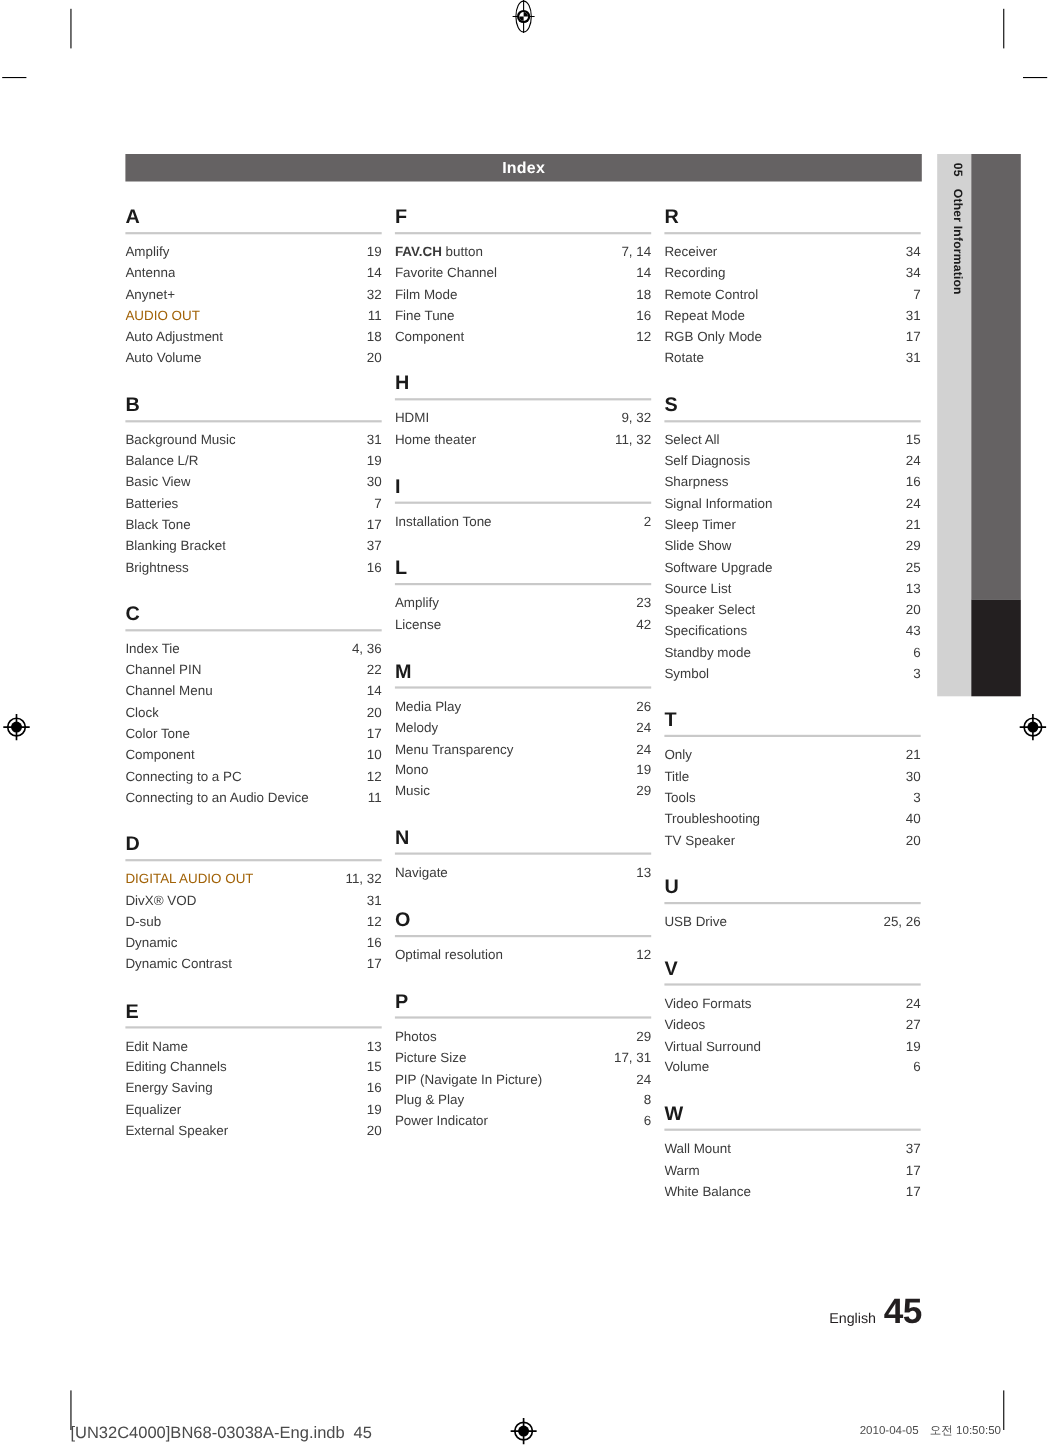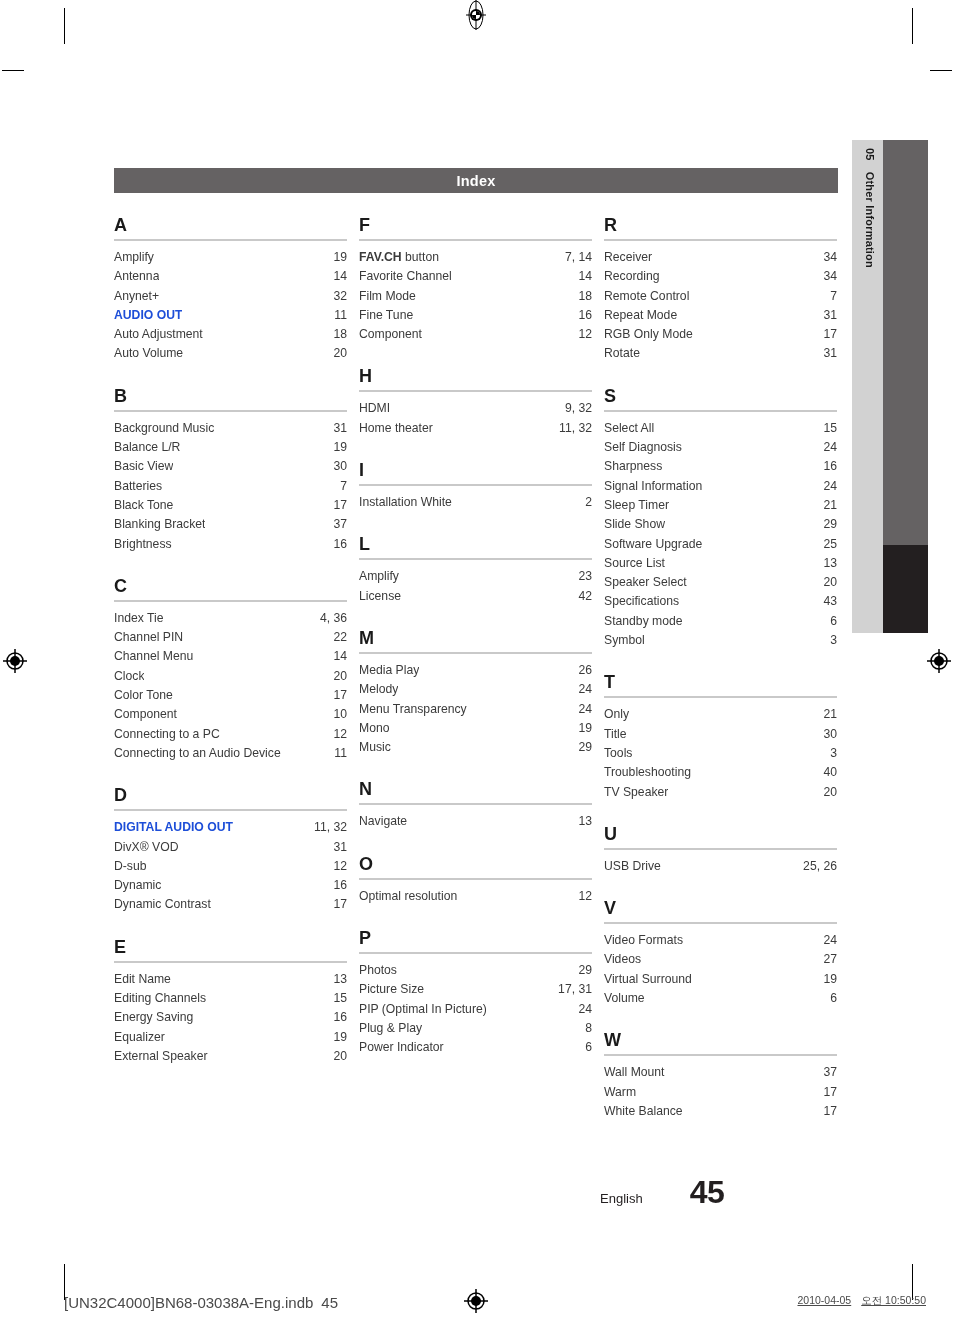--- a/index.html
+++ b/index.html
@@ -31,21 +31,20 @@
   .index-header {
     height: 25px;
     background: #656263;
     color: #ffffff;
     font-size: 14.5px;
     font-weight: bold;
     display: flex;
     align-items: center;
     justify-content: center;
     letter-spacing: 0.2px;
-    margin-top: 28px;
   }
 
   .columns {
     display: flex;
     gap: 0;
     margin-top: 22px;
   }
   .column {
     width: 233px;
     margin-right: 12px;
@@ -73,21 +72,21 @@
     display: flex;
     align-items: baseline;
     font-size: 12.2px;
     color: #3b3b3b;
     line-height: 19.3px;
     white-space: nowrap;
   }
   .entry .term { flex: 0 1 auto; overflow: hidden; }
   .entry .filler { flex: 1 1 auto; min-width: 4px; }
   .entry .pages { flex: 0 0 auto; text-align: right; }
-  .entry.bold .term { font-weight: bold; color: #1d4ed8; }
+  .entry.bold .term { font-weight: normal; color: #a16207; }
 
   
   .side-tab-light {
     position: absolute;
     left: 852px;
     top: 140px;
     width: 31px;
     height: 493px;
     background: #d2d2d2;
   }
@@ -125,22 +124,21 @@
 
   
   .page-number {
     position: absolute;
     left: 600px;
     top: 1174px;
     width: 238px;
     text-align: right;
     display: flex;
     align-items: baseline;
-    justify-content: flex-start;
-    gap: 40px;
+    justify-content: flex-end;
   }
   .page-number .lang {
     font-size: 13px;
     color: #231f20;
     margin-right: 7px;
   }
   .page-number .num {
     font-size: 32px;
     font-weight: bold;
     color: #231f20;
@@ -152,26 +150,25 @@
     position: absolute;
     left: 64px;
     top: 1294px;
     font-size: 15px;
     color: #4a4a4a;
     white-space: nowrap;
   }
   .footer-left .pg { margin-left: 8px; }
   .footer-right {
     position: absolute;
-    right: 28px;
+    right: 44px;
     top: 1294px;
     font-size: 10.5px;
     color: #4a4a4a;
     white-space: nowrap;
-    text-decoration: underline;
   }
   .footer-right .time { margin-left: 10px; }
 </style>
 </head>
 <body>
 
 <div class="crop-mark" style="left:64px;top:8px;width:1px;height:36px;"></div>
 <div class="crop-mark" style="left:2px;top:70px;width:22px;height:1px;"></div>
 <div class="crop-mark" style="left:912px;top:8px;width:1px;height:36px;"></div>
 <div class="crop-mark" style="left:930px;top:70px;width:22px;height:1px;"></div>
@@ -440,21 +437,21 @@
           <div class="entry">
             <span class="term">Home theater</span>
             <span class="filler"></span>
             <span class="pages">11, 32</span>
           </div>
         </div>
         <div class="letter-group">
           <div class="letter-heading">I</div>
           <div class="letter-rule"></div>
           <div class="entry">
-            <span class="term">Installation White</span>
+            <span class="term">Installation Tone</span>
             <span class="filler"></span>
             <span class="pages">2</span>
           </div>
         </div>
         <div class="letter-group">
           <div class="letter-heading">L</div>
           <div class="letter-rule"></div>
           <div class="entry">
             <span class="term">Amplify</span>
             <span class="filler"></span>
@@ -520,21 +517,21 @@
             <span class="term">Photos</span>
             <span class="filler"></span>
             <span class="pages">29</span>
           </div>
           <div class="entry">
             <span class="term">Picture Size</span>
             <span class="filler"></span>
             <span class="pages">17, 31</span>
           </div>
           <div class="entry">
-            <span class="term">PIP (Optimal In Picture)</span>
+            <span class="term">PIP (Navigate In Picture)</span>
             <span class="filler"></span>
             <span class="pages">24</span>
           </div>
           <div class="entry">
             <span class="term">Plug &amp; Play</span>
             <span class="filler"></span>
             <span class="pages">8</span>
           </div>
           <div class="entry">
             <span class="term">Power Indicator</span>

